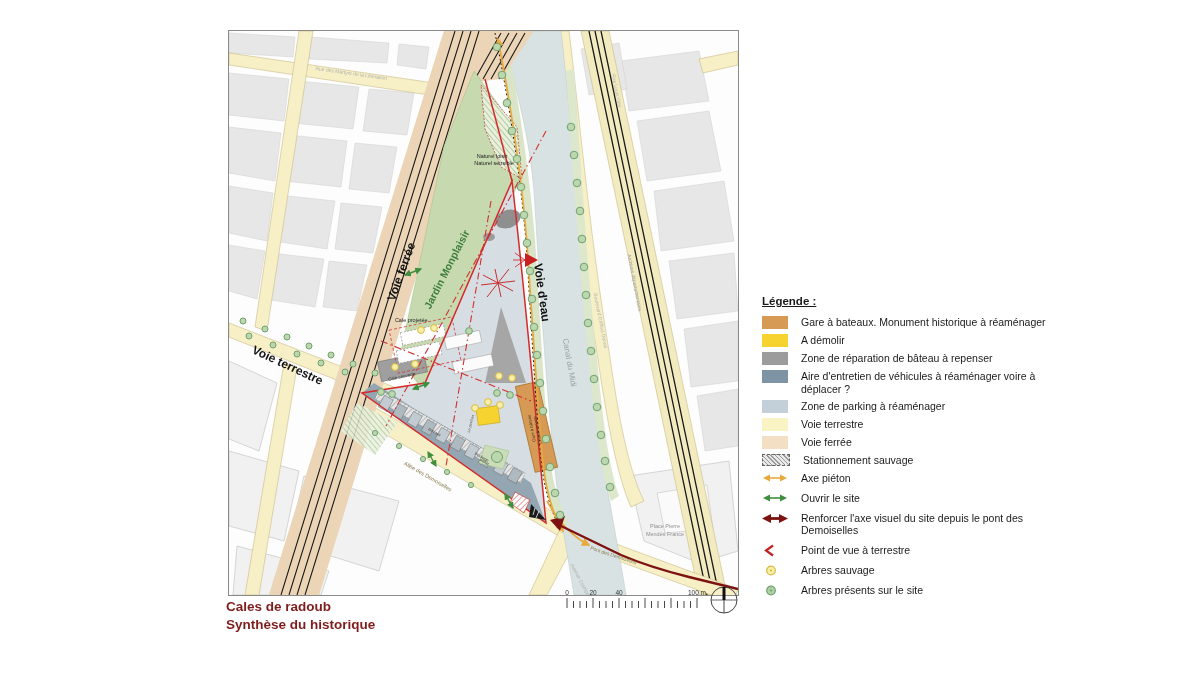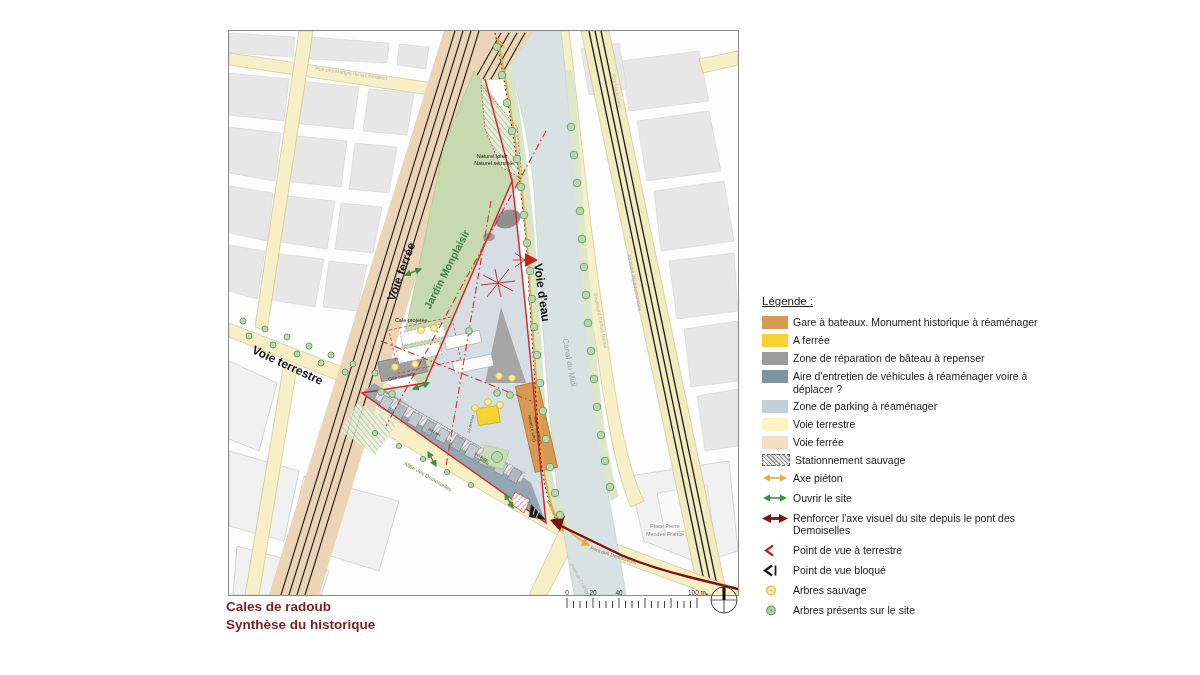--- a/index.html
+++ b/index.html
@@ -6,22 +6,22 @@
   body{width:1200px;height:675px;position:relative;background:#ffffff;
        font-family:"Liberation Sans",sans-serif;color:#1a1a1a;overflow:hidden;}
   .map-frame{position:absolute;left:228px;top:30px;width:509px;height:564px;
              border:1px solid #8a8a8a;background:#fdfdfd;}
   .map-frame svg{display:block;}
   .map-title{position:absolute;left:226px;top:598px;font-size:13.5px;font-weight:bold;
              line-height:1.3;color:#7f1d1d;}
   .scalebar{position:absolute;left:561px;top:586px;}
   .compass{position:absolute;left:708px;top:584px;}
   .legend{position:absolute;left:762px;top:295px;width:302px;}
-  .legend-heading{font-weight:normal;font-size:11.5px;text-decoration:underline;margin:0 0 9px 0;}
-  .lrow{display:flex;align-items:flex-start;gap:5px;margin-bottom:5px;font-size:10.5px;line-height:1.2;}
+  .legend-heading{font-weight:bold;font-size:11.5px;text-decoration:underline;margin:0 0 9px 0;}
+  .lrow{display:flex;align-items:flex-start;gap:13px;margin-bottom:5px;font-size:10.5px;line-height:1.2;}
   .lrow.symrow{margin-bottom:7px;}
   .swatch{width:26px;height:13px;flex:0 0 26px;}
   .swatch.hatched{height:10px;border:1px dashed #666;
      background-image:repeating-linear-gradient(45deg,#9a9a9a 0,#9a9a9a 1px,transparent 1px,transparent 3px);}
   .sym{flex:0 0 26px;height:13px;display:flex;align-items:center;justify-content:flex-start;}
   .llabel{flex:1;}
   
   .t-big{font-size:12px;font-weight:bold;fill:#111;}
   .t-green{font-size:10.5px;font-weight:bold;fill:#3E7D3E;}
   .t-canal{font-size:8px;fill:#9aa4a4;}
@@ -349,21 +349,21 @@
 
 <div class="legend">
   <div class="legend-heading">Légende :</div>
 
   <div class="lrow">
     <div class="swatch" style="background-color: rgb(215, 154, 85);"></div>
     <div class="llabel">Gare à bateaux. Monument historique à réaménager</div>
   </div>
   <div class="lrow">
     <div class="swatch" style="background-color: rgb(246, 211, 46);"></div>
-    <div class="llabel">A ferrée</div>
+    <div class="llabel">A démolir</div>
   </div>
   <div class="lrow">
     <div class="swatch" style="background-color: rgb(156, 156, 156);"></div>
     <div class="llabel">Zone de réparation de bâteau à repenser</div>
   </div>
   <div class="lrow">
     <div class="swatch" style="background-color: rgb(126, 147, 164);"></div>
     <div class="llabel">Aire d'entretien de véhicules à réaménager voire à déplacer ?</div>
   </div>
   <div class="lrow">
@@ -415,29 +415,20 @@
   </div>
   <div class="lrow symrow">
     <div class="sym" style="color: rgb(194, 34, 34);">
       <svg width="26" height="13" viewBox="0 0 26 13">
           <path d="M11,1.5 L4,6.5 L11,11.5" fill="none" stroke="currentColor" stroke-width="2.2"></path>
         </svg>
     </div>
     <div class="llabel">Point de vue à terrestre</div>
   </div>
   <div class="lrow symrow">
-    <div class="sym" style="color: rgb(26, 26, 26);">
-      <svg width="26" height="13" viewBox="0 0 26 13">
-          <path d="M10,1.5 L3,6.5 L10,11.5" fill="none" stroke="currentColor" stroke-width="2.2"></path>
-      <line x1="13.5" y1="1.5" x2="13.5" y2="11.5" stroke="currentColor" stroke-width="1.8"></line>
-        </svg>
-    </div>
-    <div class="llabel">Point de vue bloqué</div>
-  </div>
-  <div class="lrow symrow">
     <div class="sym" style="color: rgb(217, 185, 60); --fill: #F6EFA9;">
       <svg width="26" height="13" viewBox="0 0 26 13">
           <circle cx="9" cy="6.5" r="4.3" style="fill:var(--fill,none)" stroke="currentColor" stroke-width="1.2"></circle>
       <circle cx="9" cy="6.5" r="1.1" fill="currentColor"></circle>
         </svg>
     </div>
     <div class="llabel">Arbres sauvage</div>
   </div>
   <div class="lrow symrow">
     <div class="sym" style="color: rgb(111, 162, 111); --fill: #AFCFA5;">

